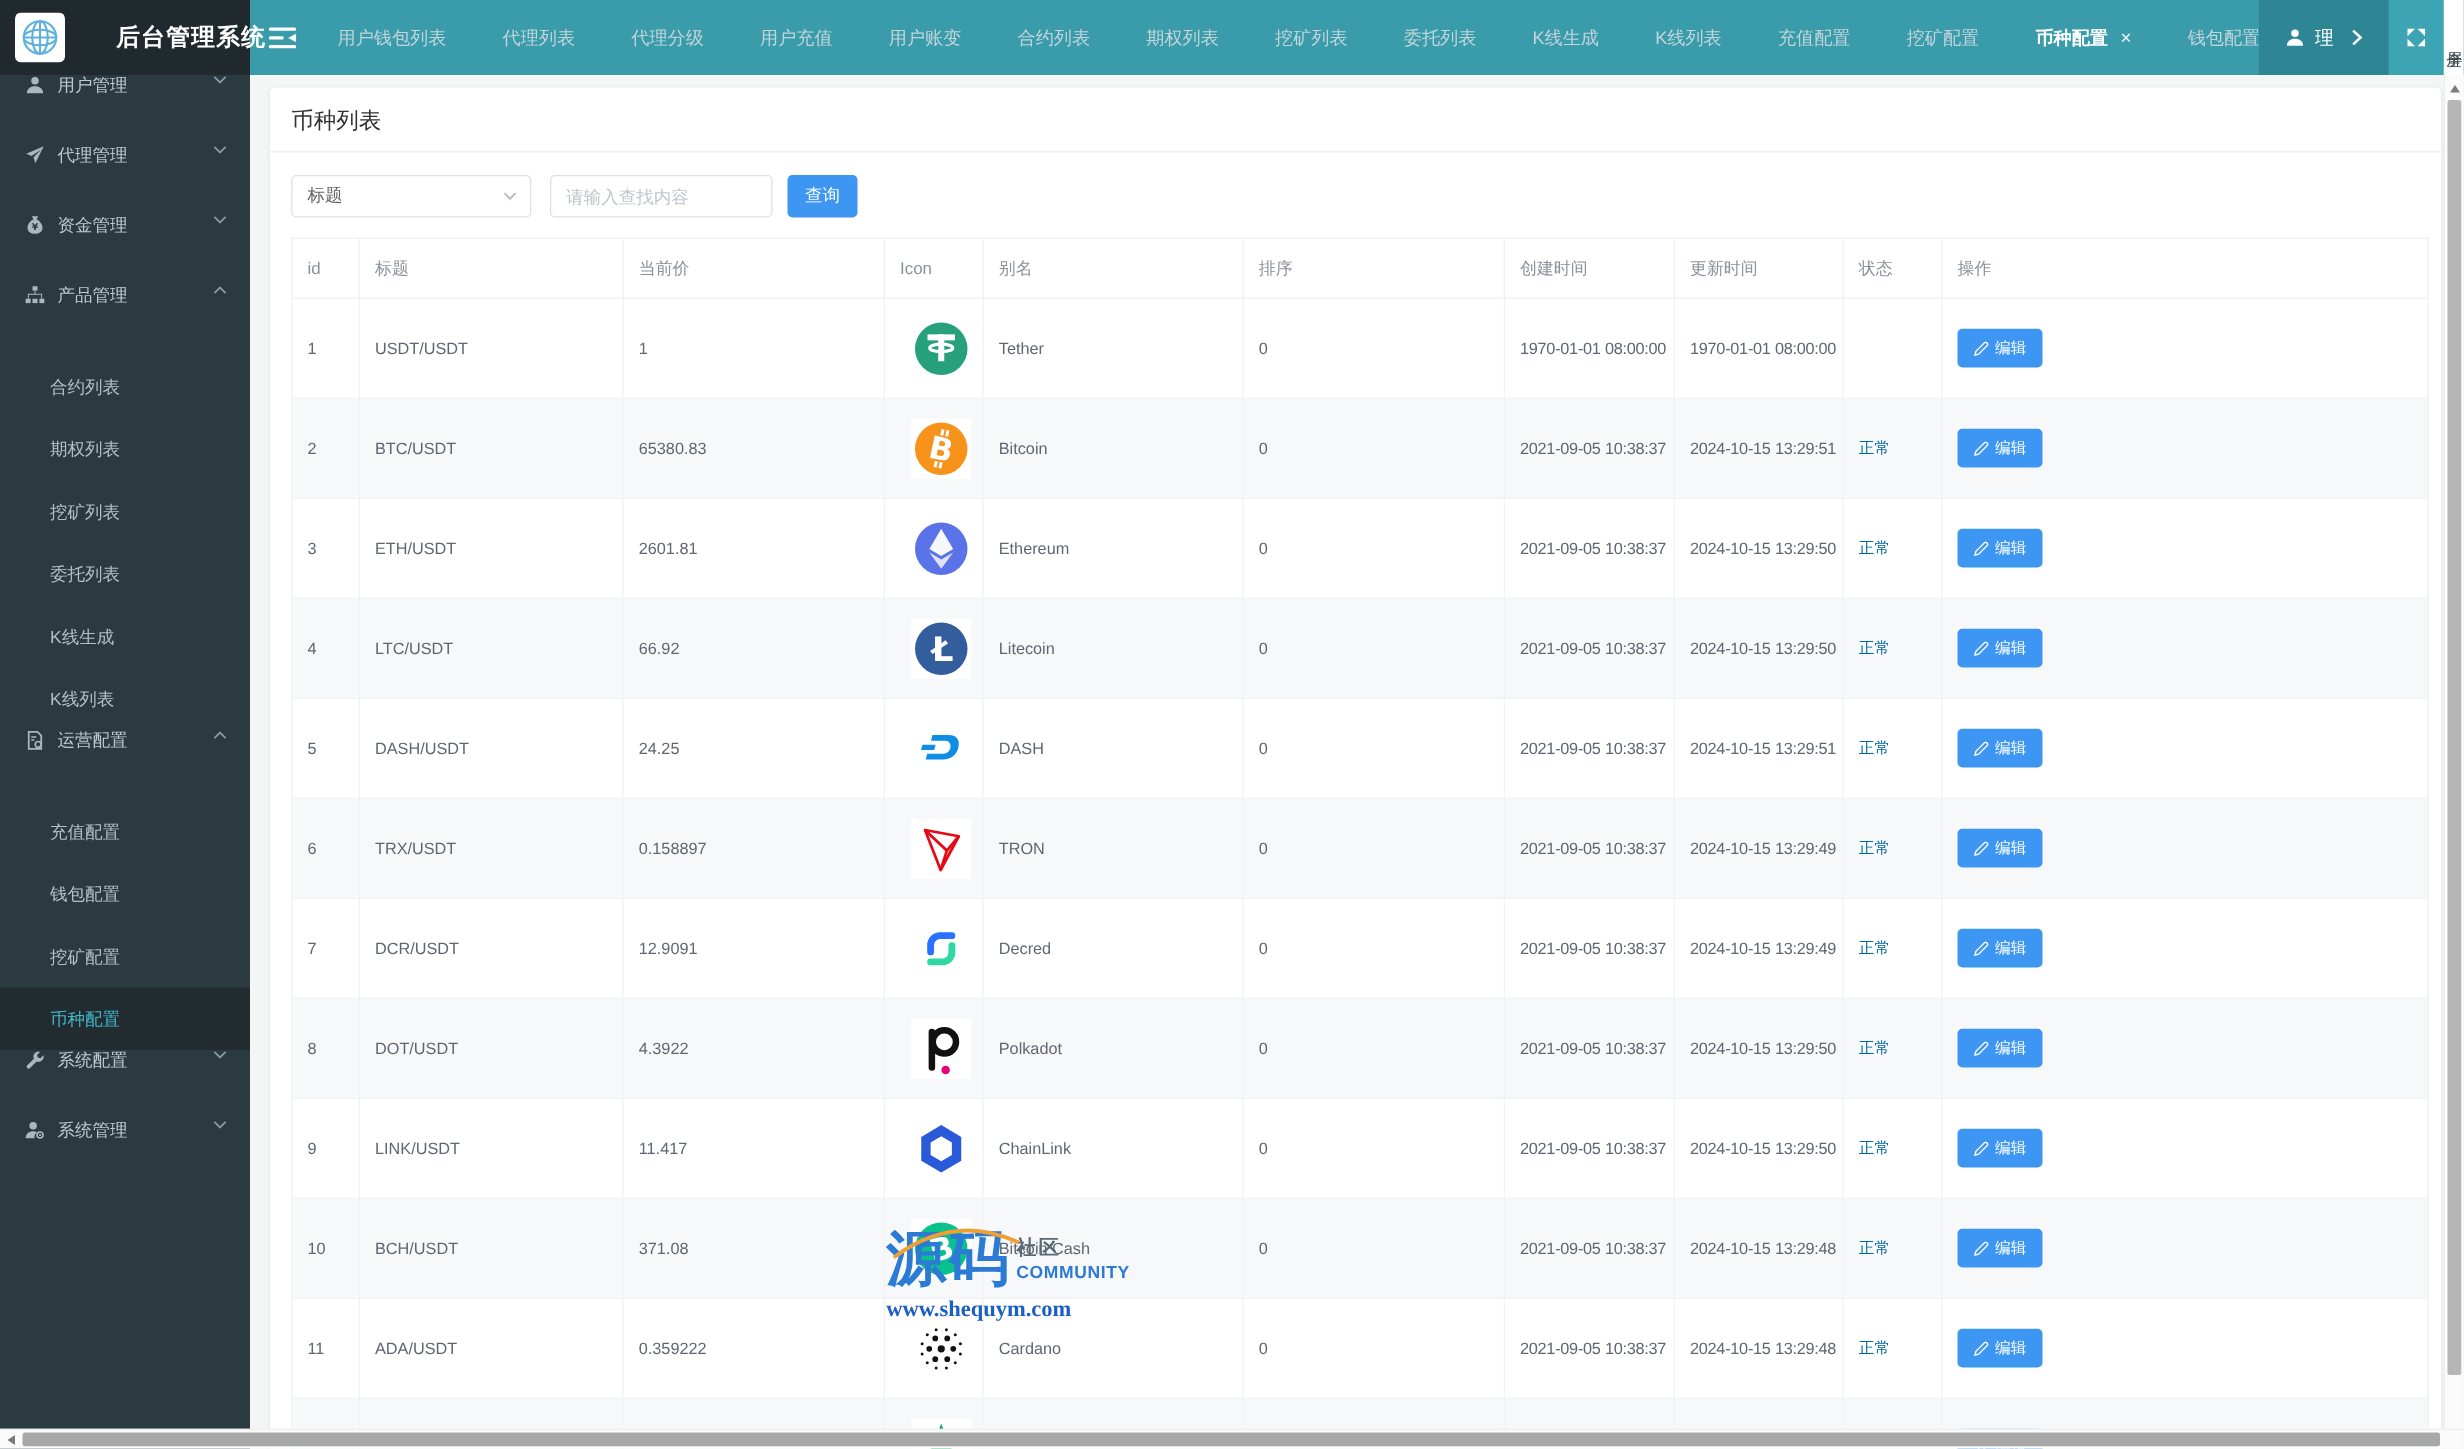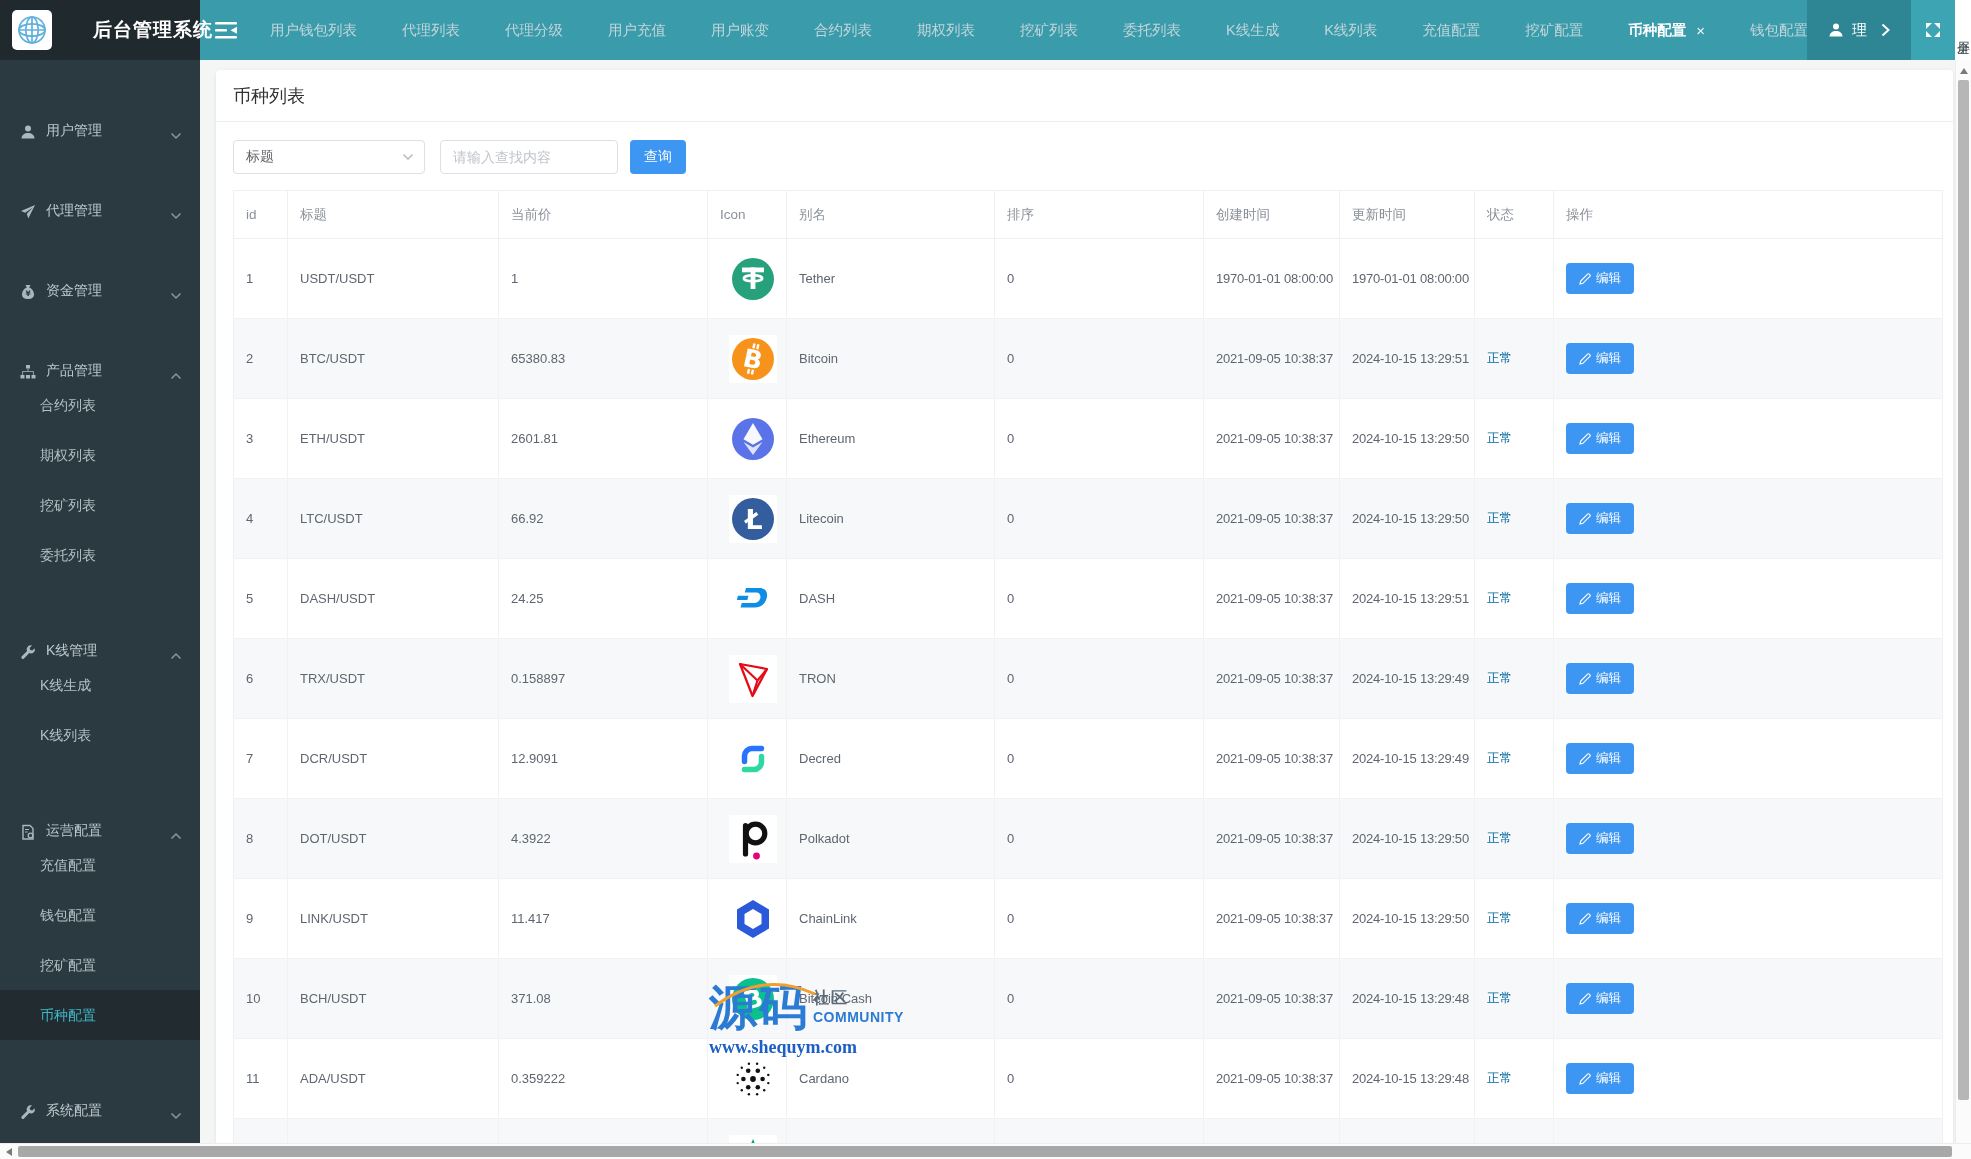--- a/index.html
+++ b/index.html
@@ -14,21 +14,21 @@
   .hamburger { margin-right:33px; display:inline-flex; cursor:pointer; flex:none; }
   .tab { margin-right:45px; color:#c2d5da; font-size:14.5px; white-space:nowrap; cursor:pointer; display:inline-flex; align-items:center; }
   .tab.active { color:#ffffff; font-weight:600; }
   .tab .close { margin-left:10px; font-size:15px; font-weight:400; color:#eef6f7; }
   .user-block { position:absolute; right:60px; top:0; width:104px; height:60px; background:#2e8695; display:flex; align-items:center; justify-content:center; gap:8px; color:#fff; font-size:15px; cursor:pointer; }
   .expand-block { position:absolute; right:16px; top:0; width:44px; height:60px; background:#3da4b3; display:flex; align-items:center; justify-content:center; cursor:pointer; }
   .vstrip { position:absolute; right:0; top:0; width:16px; height:60px; background:#ffffff; writing-mode:vertical-rl; text-orientation:upright; font-size:13px; line-height:16px; padding-top:2px; color:#3d4a50; text-align:center; overflow:hidden; }
 
   
   .sidebar { position:absolute; top:60px; left:0; width:200px; height:1099px; background:#2b3940; overflow:hidden; }
-  .menu-item { height:56px; display:flex; align-items:flex-end; padding:0 18px 0 20px; color:#bdc9ce; font-size:14px; cursor:pointer;margin-top:24px; }
+  .menu-item { height:56px; display:flex; align-items:flex-start; padding:0 18px 0 20px; color:#bdc9ce; font-size:14px; cursor:pointer; }
   .menu-item .mi-icon { width:17px; margin-right:9px; display:inline-flex; color:#aab8be; flex:none; }
   .menu-item .mi-label { flex:1; }
   .menu-item .chev { color:#8399a2; display:inline-flex; }
   .menu-sub { height:50px; line-height:50px; padding-left:40px; color:#b3c0c5; font-size:14px; cursor:pointer; }
   .menu-sub.active { background:#212b30; color:#41b6c8; }
 
   
   .content { position:absolute; top:60px; left:200px; width:1771px; height:1099px; background:#f4f5f5; }
   .card { position:absolute; top:10px; left:16px; width:1737px; height:1200px; background:#fff; border-radius:4px; box-shadow:0 1px 4px rgba(0,0,0,.08); }
   .card-title { height:52px; line-height:52px; padding-left:17px; font-size:18px; color:#303133; border-bottom:1px solid #ececec; }
@@ -230,33 +230,20 @@
         <span class="chev">
           <svg width="12" height="8" viewBox="0 0 12 8" fill="none" stroke="currentColor" stroke-width="1.5" transform="rotate(180)">
             <path d="M1.5 1.5 6 6l4.5-4.5"></path>
           </svg>
         </span>
       </div>
       <div class="menu-sub">合约列表</div>
       <div class="menu-sub">期权列表</div>
       <div class="menu-sub">挖矿列表</div>
       <div class="menu-sub">委托列表</div>
-      <div class="menu-item">
-        <span class="mi-icon">
-          <svg width="16" height="16" viewBox="0 0 16 16" fill="currentColor">
-            <path d="M14.7 4.2a4 4 0 0 1-5.4 4.9L4 14.4a1.5 1.5 0 0 1-2.2-2.2L7.1 6.9a4 4 0 0 1 4.9-5.4L9.6 3.9l.7 2 2 .7z"></path>
-          </svg>
-        </span>
-        <span class="mi-label">K线管理</span>
-        <span class="chev">
-          <svg width="12" height="8" viewBox="0 0 12 8" fill="none" stroke="currentColor" stroke-width="1.5" transform="rotate(180)">
-            <path d="M1.5 1.5 6 6l4.5-4.5"></path>
-          </svg>
-        </span>
-      </div>
       <div class="menu-sub">K线生成</div>
       <div class="menu-sub">K线列表</div>
       <div class="menu-item">
         <span class="mi-icon">
           <svg width="16" height="16" viewBox="0 0 16 16">
             <path d="M3 1.5h7l3 3V15H3z" fill="none" stroke="currentColor" stroke-width="1.4"></path>
             <path d="M5 5.5h4M5 8h2.5" stroke="currentColor" stroke-width="1.2"></path>
             <circle cx="10.5" cy="11.5" r="2.3" fill="none" stroke="currentColor" stroke-width="1.3"></circle>
           </svg>
         </span>

